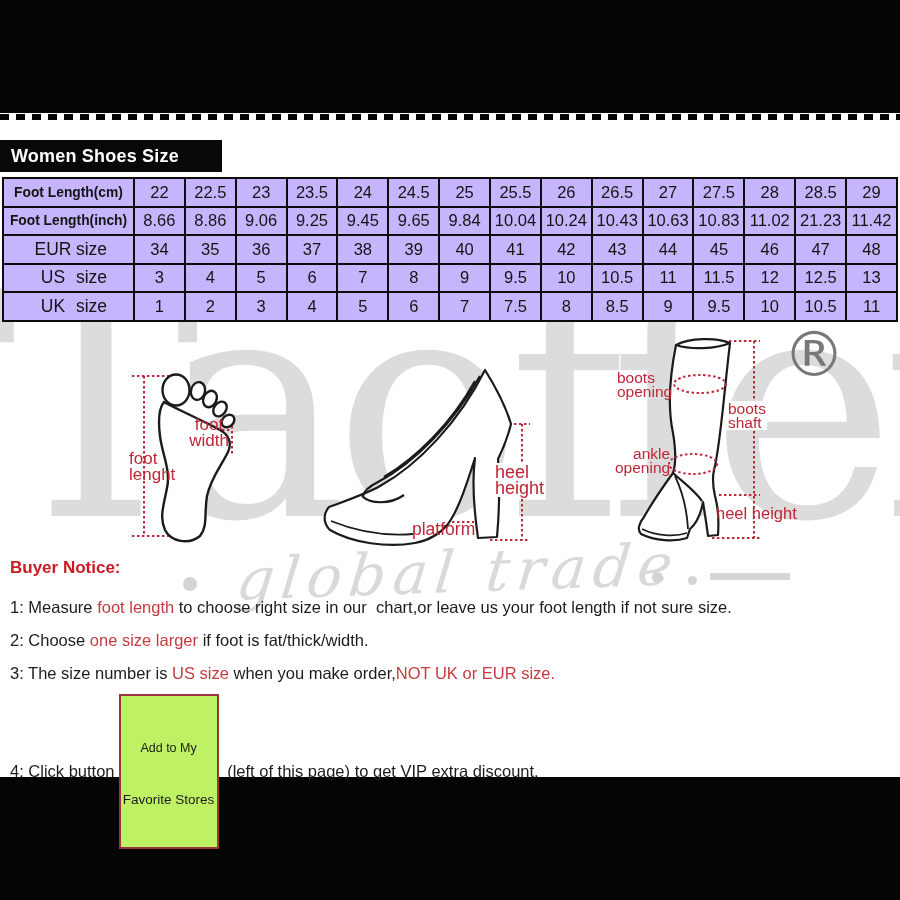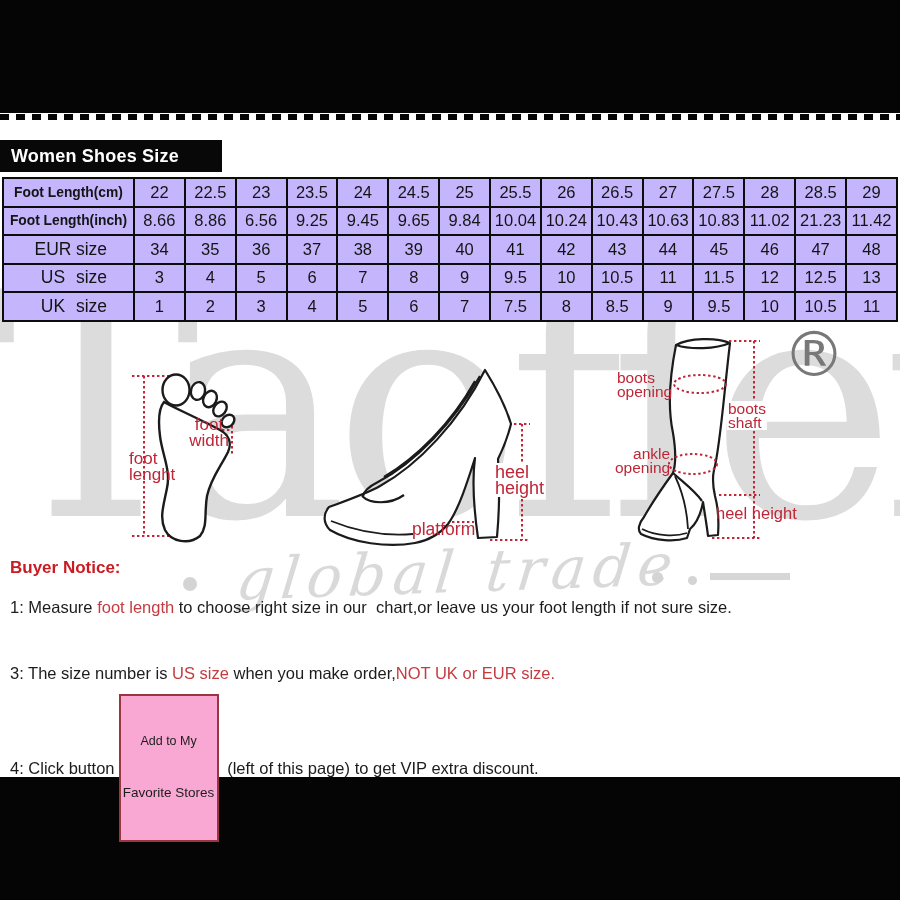--- a/index.html
+++ b/index.html
@@ -44,21 +44,21 @@
   .m-label.ctr{text-align:center;}
   
   .notice-heading{position:absolute;left:10px;top:558px;z-index:4;color:#cb1b22;
       font-size:17px;font-weight:bold;}
   .notice-line{position:absolute;left:10px;z-index:4;color:#1c1c1c;font-size:16.5px;
       white-space:pre;}
   .notice-line .red{color:#c43b40;}
   .line4-wrap{position:absolute;left:10px;top:694px;z-index:4;display:flex;
       align-items:center;white-space:pre;color:#1c1c1c;font-size:16.5px;}
   .fav-box{display:inline-block;border:2px solid #9b3540;margin:0 4px;width:96px;
-      padding:1px 0 2px 0;text-align:center;color:#1c1c1c;background:#f9a8d4;}
+      padding:8px 0 2px 0;text-align:center;color:#1c1c1c;background:#bef264;}
   .fav-box .l1{font-size:12.5px;line-height:13px;display:block;}
   .fav-box .l2{font-size:13.5px;line-height:14px;display:block;}
 </style>
 </head>
 <body>
 
 <div id="stage">
 
   <div class="bar-top"></div>
   <div class="bar-top-dashes"></div>
@@ -96,21 +96,21 @@
           <td>27</td>
           <td>27.5</td>
           <td>28</td>
           <td>28.5</td>
           <td>29</td>
         </tr>
         <tr>
           <th class="lbl-bold">Foot Length(inch)</th>
           <td>8.66</td>
           <td>8.86</td>
-          <td>6.56</td>
+          <td>9.06</td>
           <td>9.25</td>
           <td>9.45</td>
           <td>9.65</td>
           <td>9.84</td>
           <td>10.04</td>
           <td>10.24</td>
           <td>10.43</td>
           <td>10.63</td>
           <td>10.83</td>
           <td>11.02</td>
@@ -248,20 +248,21 @@
     <span>shaft</span>
   </div>
   <div class="m-label small" style="left:615px;top:447px;text-align:right;">
     <span>ankle</span><br>
     <span>opening</span>
   </div>
   <div class="m-label" style="left:716px;top:505px;font-size:16.5px;">heel height</div>
 
   <div class="notice-heading">Buyer Notice:</div>
   <div class="notice-line" style="top:598px;"><span>1: Measure </span><span class="red">foot length</span><span> to choose right size in our  chart,or leave us your foot length if not sure size.</span></div>
+  <div class="notice-line" style="top:631px;"><span>2: Choose </span><span class="red">one size larger</span><span> if foot is fat/thick/width.</span></div>
   <div class="notice-line" style="top:664px;"><span>3: The size number is </span><span class="red">US size</span><span> when you make order,</span><span class="red">NOT UK or EUR size.</span></div>
   <div class="line4-wrap">
     <span><span>4: Click button</span></span>
     <span class="fav-box">
       <span class="l1">Add to My</span>
       <span class="l2">Favorite Stores</span>
     </span>
     <span><span> (left of this page) to </span><span class="red">get VIP extra discount.</span></span>
   </div>
 

